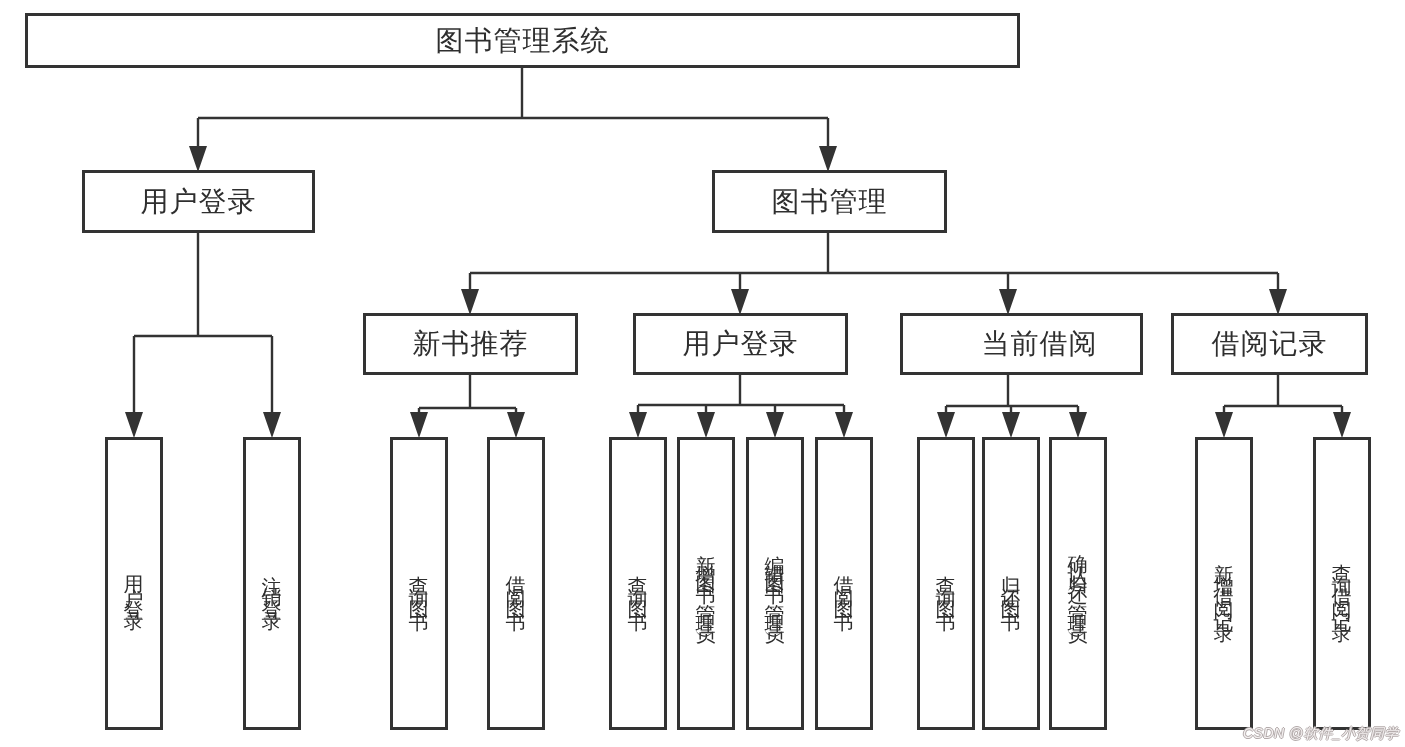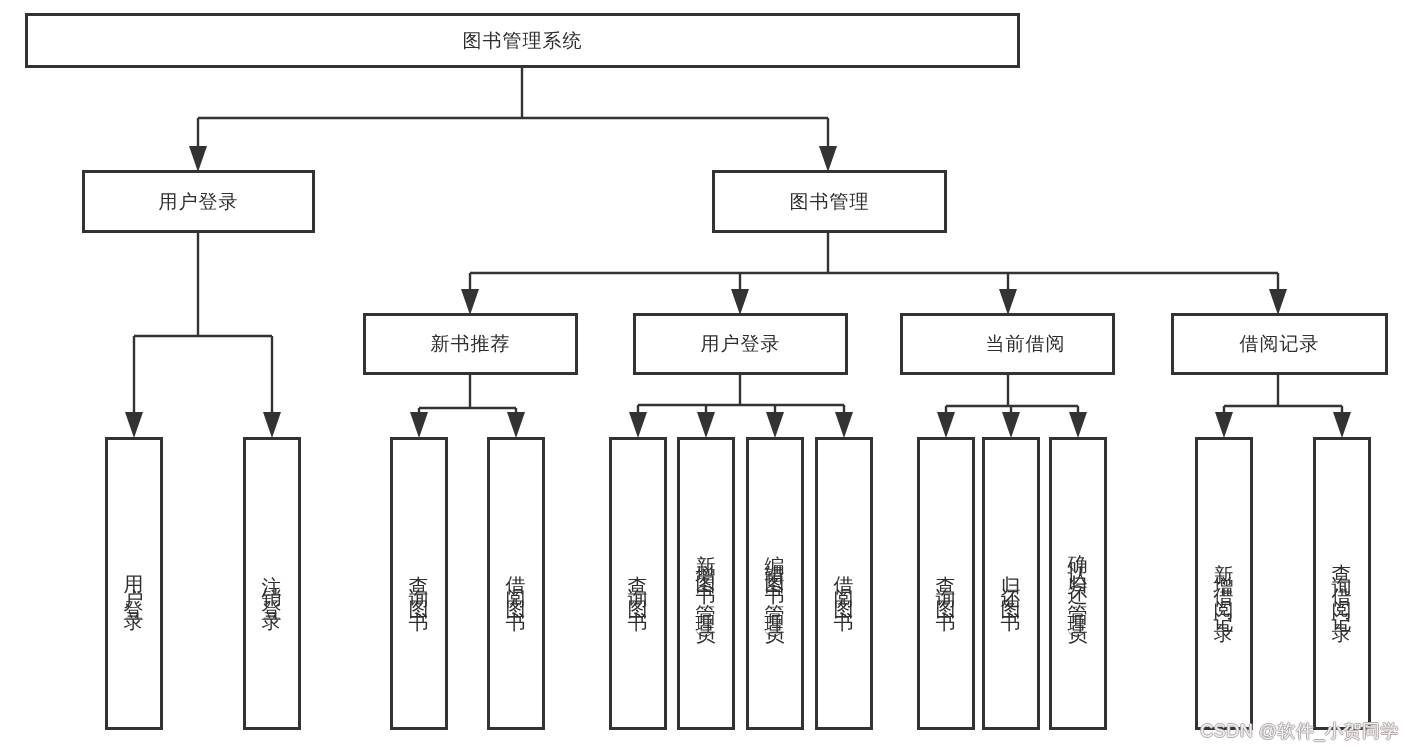--- a/index.html
+++ b/index.html
@@ -7,31 +7,32 @@
     position:relative;width:1405px;height:747px;background:#ffffff;
     font-family:"Liberation Sans", sans-serif;color:#2e2e2e;overflow:hidden;
   }
   #wires{position:absolute;left:0;top:0;width:1405px;height:747px;z-index:1;}
   #wires path.l{fill:none;stroke:#333333;stroke-width:2.4;}
   #wires path.a{fill:#333333;stroke:none;}
   .box{
     position:absolute;box-sizing:border-box;border:3px solid #333333;background:#ffffff;
     z-index:2;
   }
-  .hbox{display:flex;align-items:center;justify-content:center;font-size:19px;letter-spacing:1px;}
+  .hbox{display:flex;align-items:center;justify-content:center;font-size:28px;letter-spacing:1px;}
   .vbox{
     writing-mode:vertical-rl;text-orientation:mixed;text-align:center;
     font-size:20px;letter-spacing:12px;line-height:52px;width:58px;height:293px;top:437px;
   }
   .vbox.tight{letter-spacing:10px;}
   .watermark{
-    position:absolute;right:6px;bottom:4px;z-index:3;font-size:18px;letter-spacing:0.5px;
+    position:absolute;right:6px;bottom:4px;z-index:3;font-size:14px;letter-spacing:0.5px;
     color:#f4f0f0;
     text-shadow:-1px 0 #b3abab,1px 0 #b3abab,0 -1px #b3abab,0 1px #b3abab;
     white-space:nowrap;
+    font-style:italic;
   }
 </style>
 </head>
 <body>
 
 <div id="stage">
 
   <svg id="wires" viewBox="0 0 1405 747" xmlns="http://www.w3.org/2000/svg">
     <g>
       <path class="l" d="M522,68 V118 M198,118 H828 M198,118 V160 M828,118 V160"></path>
@@ -63,22 +64,22 @@
     </g>
   </svg>
 
   <div class="box hbox" style="left:25px;top:13px;width:995px;height:55px;">图书管理系统</div>
 
   <div class="box hbox" style="left:82px;top:170px;width:233px;height:63px;">用户登录</div>
   <div class="box hbox" style="left:363px;top:313px;width:215px;height:62px;">新书推荐</div>
 
   <div class="box hbox" style="left:712px;top:170px;width:235px;height:63px;">图书管理</div>
   <div class="box hbox" style="left:633px;top:313px;width:215px;height:62px;">用户登录</div>
-  <div class="box hbox" style="left:900px;top:313px;width:215px;height:62px;padding-left:36px;">当前借阅</div>
-  <div class="box hbox" style="left:1171px;top:313px;width:217px;height:62px;">借阅记录</div>
+  <div class="box hbox" style="left:900px;top:313px;width:243px;height:62px;padding-left:36px;">当前借阅</div>
+  <div class="box hbox" style="left:1171px;top:313px;width:197px;height:62px;">借阅记录</div>
 
   <div class="box vbox" style="left:105px;">用户登录</div>
   <div class="box vbox" style="left:243px;">注销登录</div>
 
   <div class="box vbox" style="left:390px;">查询图书</div>
   <div class="box vbox" style="left:487px;">借阅图书</div>
 
   <div class="box vbox" style="left:609px;">查询图书</div>
   <div class="box vbox tight" style="left:677px;">新增图书（管理员）</div>
   <div class="box vbox tight" style="left:746px;">编辑图书（管理员）</div>

